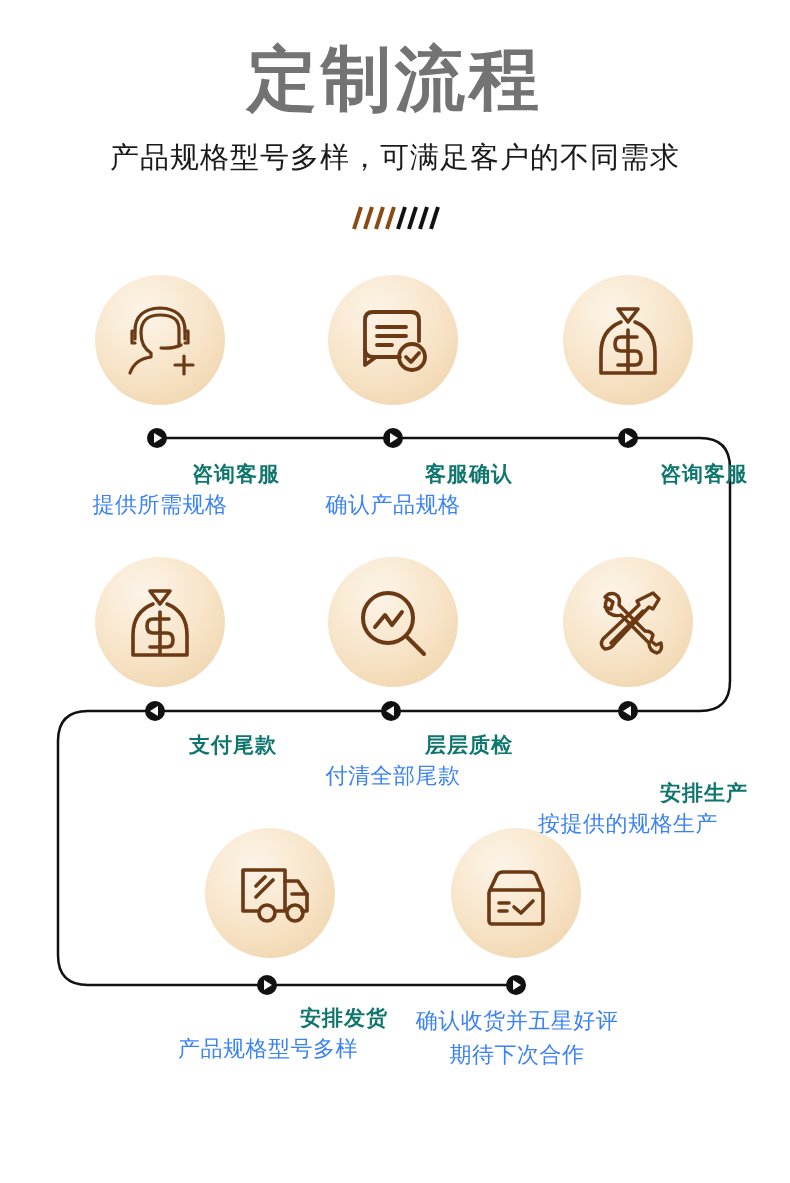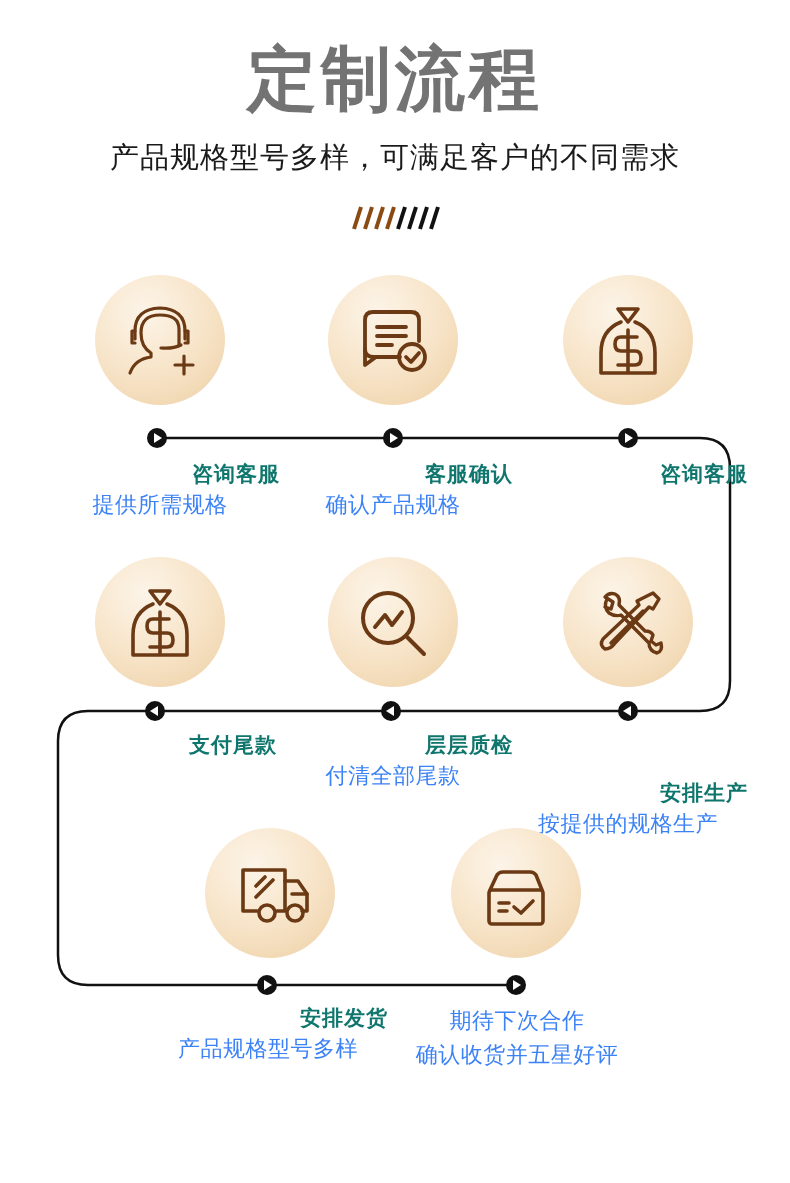--- a/index.html
+++ b/index.html
@@ -184,15 +184,15 @@
 <svg class="node" style="left:516px;top:985px;" viewBox="0 0 22 22">
   <circle cx="11" cy="11" r="10" fill="#111"></circle>
     <path d="M8 6 L16 11 L8 16 Z" fill="#fff"></path>
 </svg>
 
 <div class="step-text" style="left:268px;top:1004px;">
   <span class="step-title">安排发货</span>
   <span class="step-desc">产品规格型号多样</span>
 </div>
 <div class="step-text" style="left:517px;top:1004px;">
+  <span class="step-desc">确认收货并五星好评</span>
   <span class="step-desc">期待下次合作</span>
-  <span class="step-desc">确认收货并五星好评</span>
 </div>
 
 </body></html>

